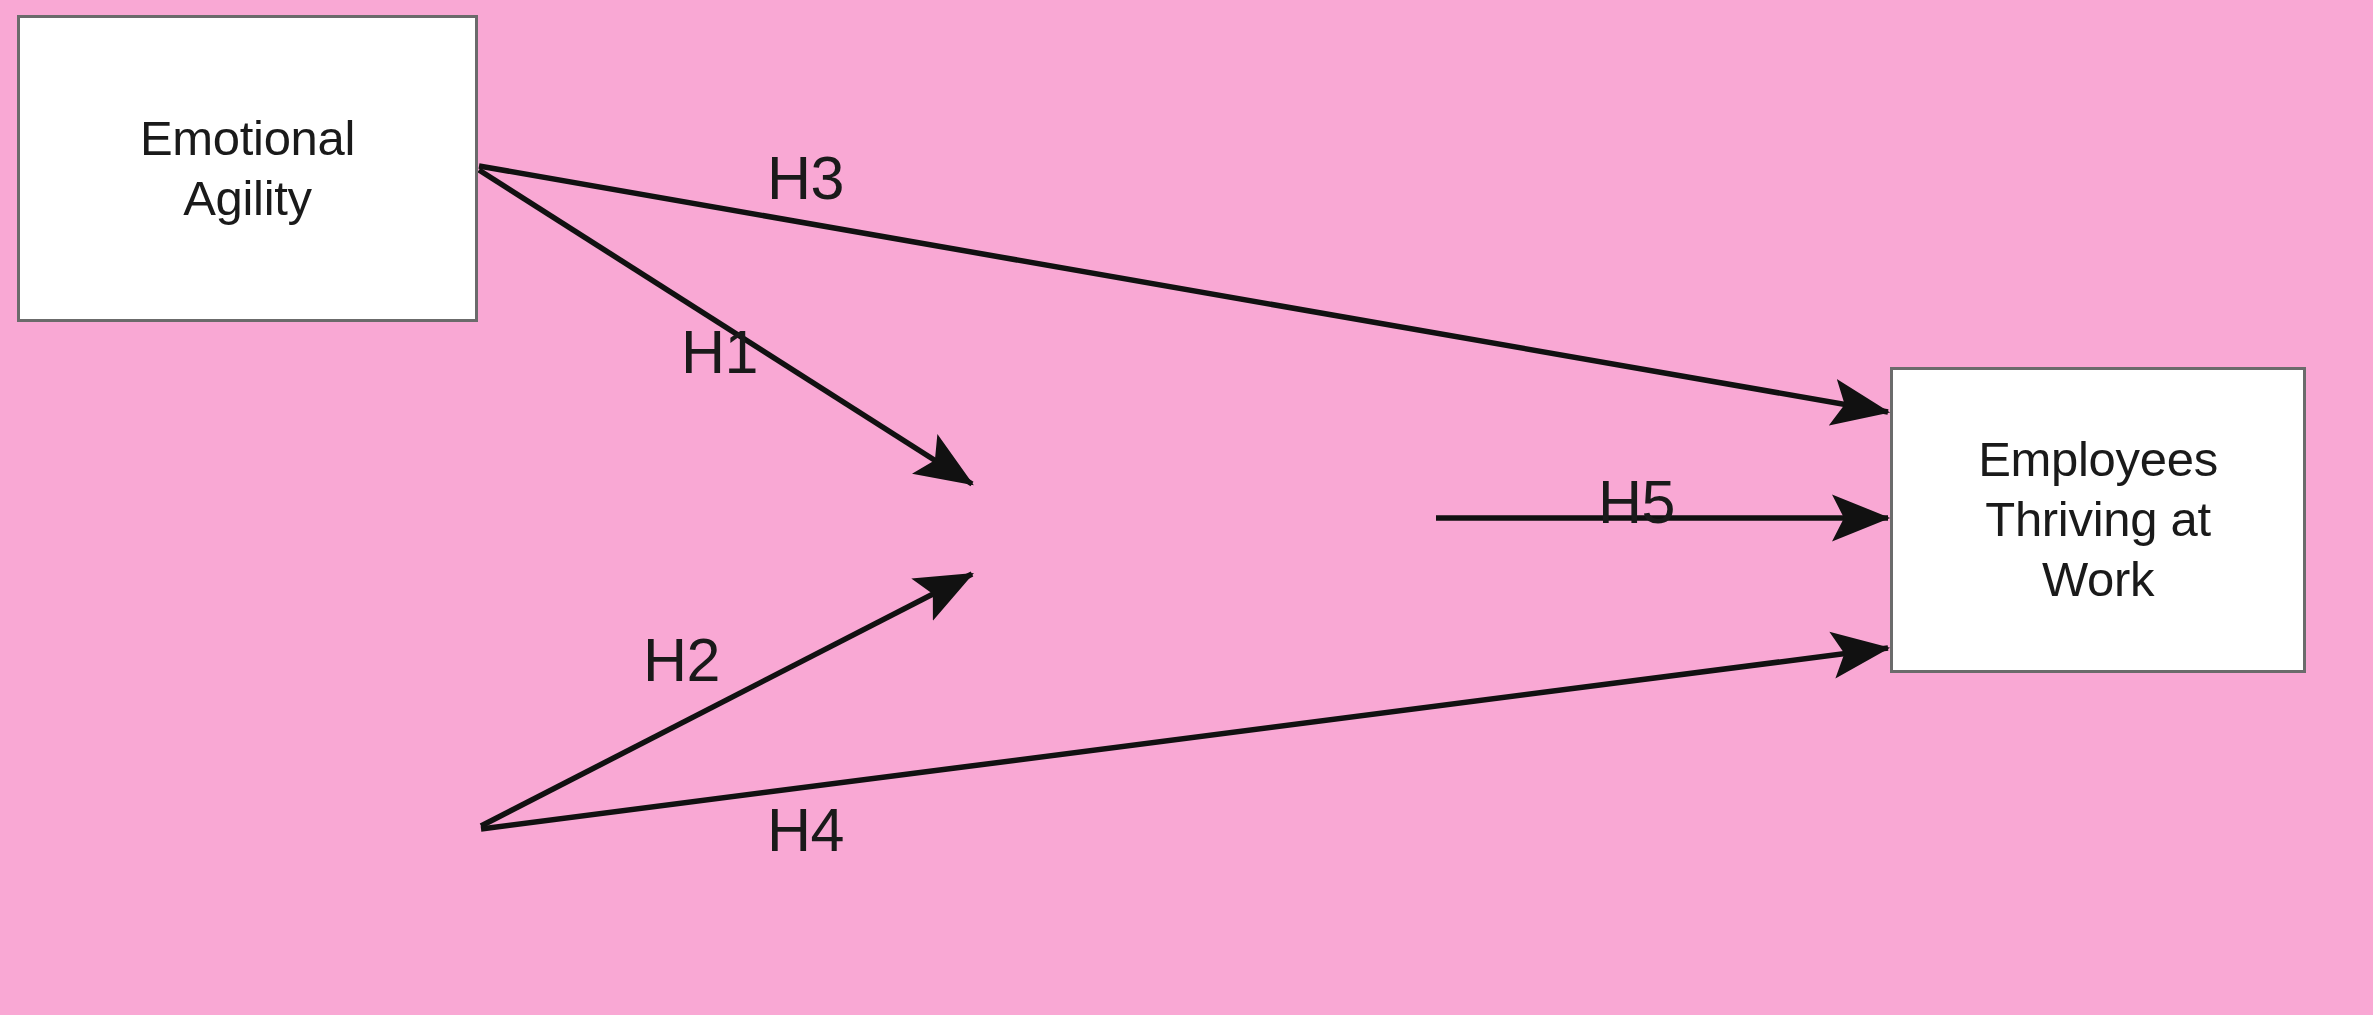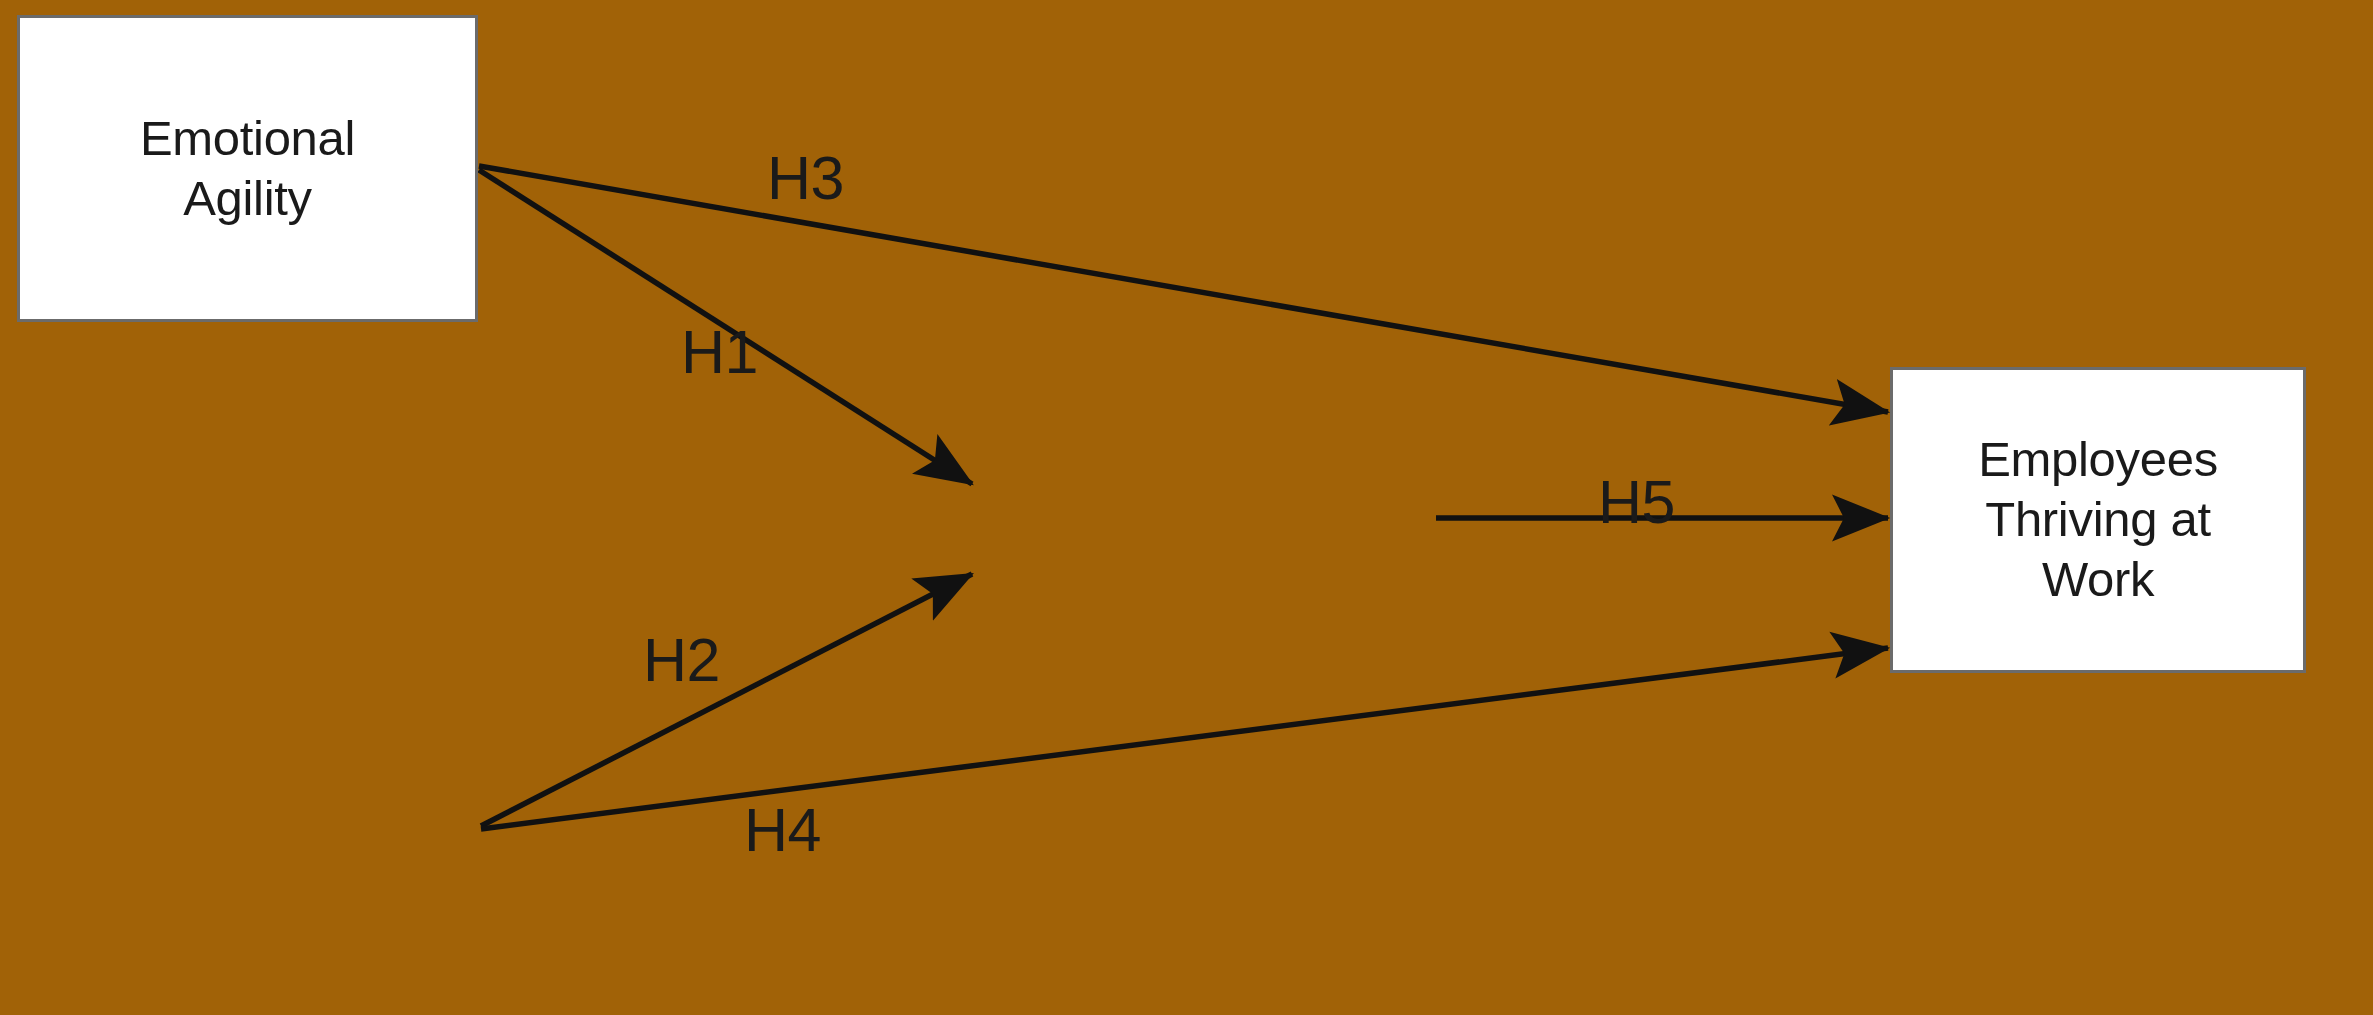--- a/index.html
+++ b/index.html
@@ -4,21 +4,21 @@
 <style>
   html, body {
     margin: 0;
     padding: 0;
     background: #ffffff;
   }
   #canvas {
     position: relative;
     width: 2373px;
     height: 1015px;
-    background: #a16207;
+    background: #f9a8d4;
     overflow: hidden;
     font-family: "Liberation Sans", sans-serif;
   }
   svg#wires {
     position: absolute;
     left: 0;
     top: 0;
     width: 2373px;
     height: 1015px;
   }
@@ -80,16 +80,16 @@
 
   <div class="node-box" style="left: 1890px; top: 367px; width: 416px; height: 306px; border-color: rgb(107, 107, 107);">
     <span class="node-label">Employees
 Thriving at
 Work</span>
   </div>
 
   <span class="edge-label" style="left: 645px; top: 322px; color: rgb(26, 26, 26); margin-left: 36px;">H1</span>
   <span class="edge-label" style="left: 767px; top: 148px; color: rgb(26, 26, 26);">H3</span>
   <span class="edge-label" style="left: 643px; top: 630px; color: rgb(26, 26, 26);">H2</span>
-  <span class="edge-label" style="left: 744px; top: 800px; color: rgb(26, 26, 26);">H4</span>
+  <span class="edge-label" style="left: 767px; top: 800px; color: rgb(26, 26, 26);">H4</span>
   <span class="edge-label" style="left: 1598px; top: 472px; color: rgb(26, 26, 26);">H5</span>
 
 </div>
 
 </body></html>

